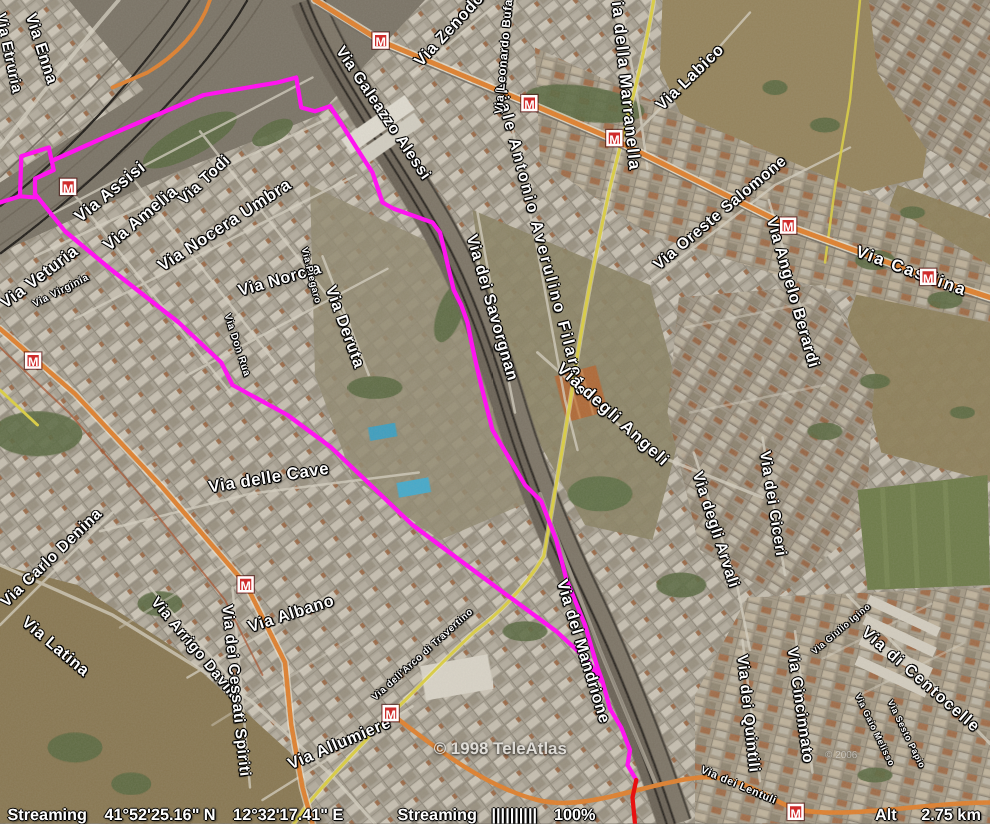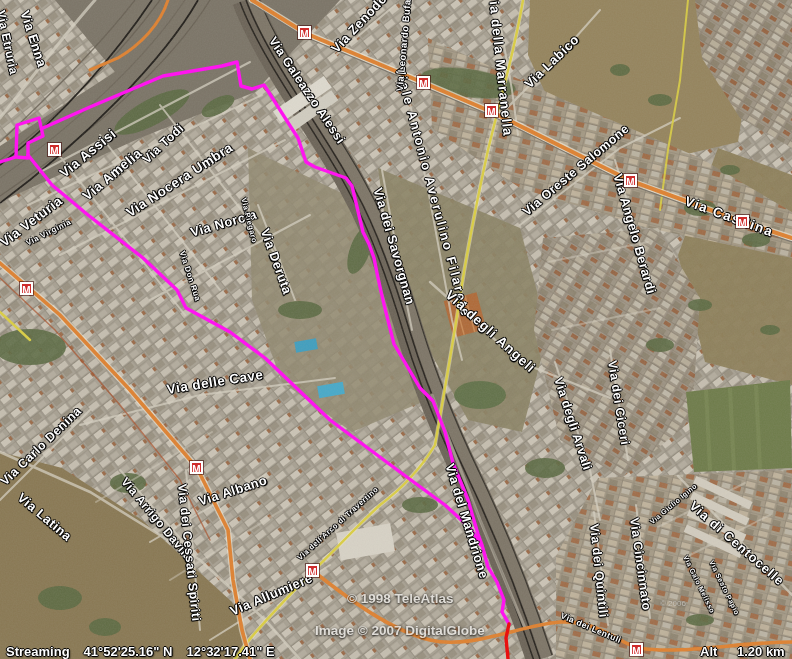--- a/index.html
+++ b/index.html
@@ -286,24 +286,28 @@
     <div class="metro" style="left:417px;top:76px">M</div>
     <div class="metro" style="left:485px;top:104px">M</div>
     <div class="metro" style="left:624px;top:174px">M</div>
     <div class="metro" style="left:736px;top:215px">M</div>
     <div class="metro" style="left:190px;top:461px">M</div>
     <div class="metro" style="left:306px;top:564px">M</div>
     <div class="metro" style="left:630px;top:643px">M</div>
   </div>
 
   <div class="cop" style="left:347px;top:591px">© 1998 TeleAtlas</div>
-  <div class="cop" style="left:315px;top:623px">Image © 2007 DigitalGlobe</div>
   <div id="tiny-cop">© 2006</div>
 
   <div class="status" style="left:6px;top:644px">
     <span>Streaming</span><span class="gap"></span><span>41°52'25.16" N</span><span class="gap"></span><span>12°32'17.41" E</span>
   </div>
+  <div class="status" style="left:318px;top:644px">
+    <span>Streaming</span>
+    <span style="margin-left:8px;letter-spacing:0">||||||||||</span>
+    <span style="margin-left:10px">100%</span>
+  </div>
   <div class="status" style="left:700px;top:644px">
     <span>Alt</span>
-    <span style="margin-left:16px">1.20 km</span>
+    <span style="margin-left:16px">2.75 km</span>
   </div>
 
 </div>
 
 </body></html>

